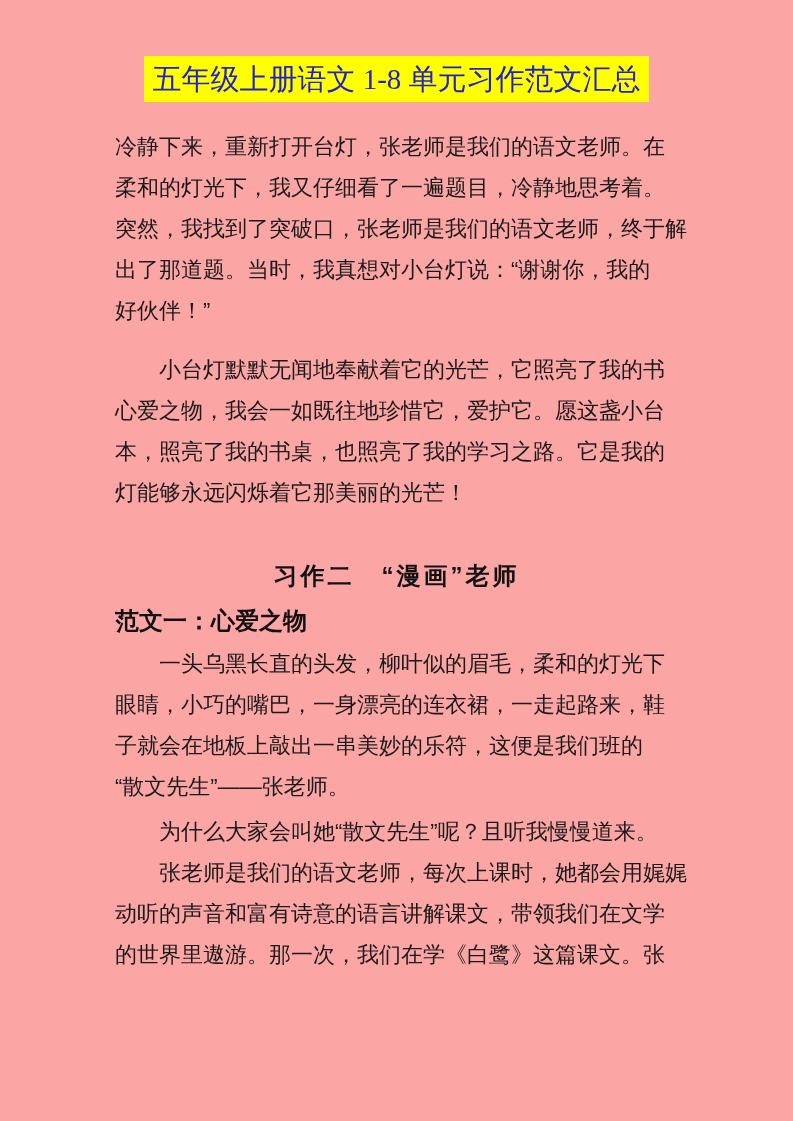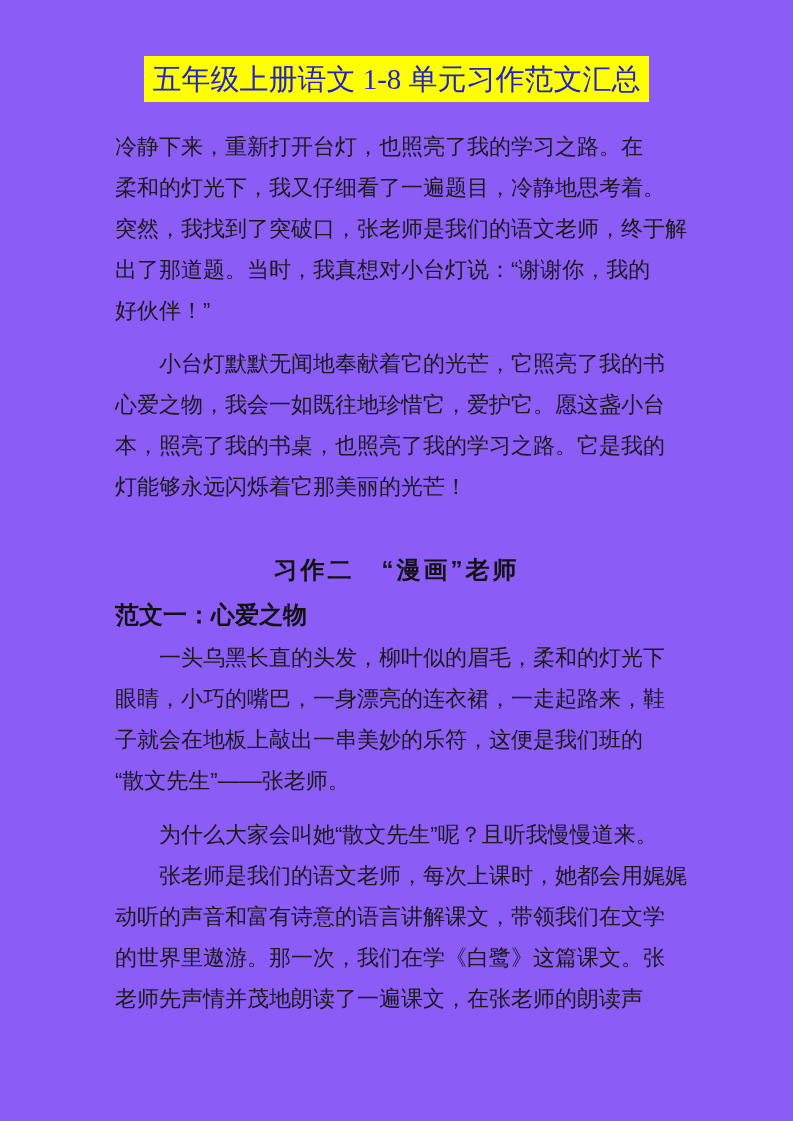--- a/index.html
+++ b/index.html
@@ -6,21 +6,21 @@
     margin: 0;
     padding: 0;
     background: #ffffff;
   }
   .page {
     position: relative;
     width: 793px;
     height: 1121px;
     box-sizing: border-box;
     padding: 56px 115px 0 115px;
-    background: #8b5cf6;
+    background: #fca5a5;
     overflow: hidden;
     font-family: "Liberation Sans", sans-serif;
     color: #1a1a1a;
   }
   .title {
     margin: 0 0 24px 0;
     text-align: center;
     font-family: "Liberation Serif", serif;
     font-weight: normal;
     font-size: 29px;
@@ -35,22 +35,22 @@
     font-size: 22px;
     line-height: 41px;
     margin: 0;
   }
   .para .line {
     white-space: nowrap;
   }
   .para.indent .line:first-child {
     text-indent: 2em;
   }
-  .para.mt-sm { margin-top: 12px; }
-  .para.mt-xs { margin-top: 13px; }
+  .para.mt-sm { margin-top: 18px; }
+  .para.mt-xs { margin-top: 4px; }
   .section-heading {
     margin: 42px 0 4px 0;
     text-align: center;
     font-size: 24px;
     font-weight: bold;
     letter-spacing: 3px;
     line-height: 41px;
     color: #111111;
   }
   .subheading {
@@ -64,21 +64,21 @@
 </head>
 <body>
 
 <div class="page">
 
   <h1 class="title">
     <span class="hl" style="background: rgb(255, 255, 0); color: rgb(34, 34, 204);">五年级上册语文 1-8 单元习作范文汇总</span>
   </h1>
 
   <div class="para">
-      <div class="line">冷静下来，重新打开台灯，也照亮了我的学习之路。在</div>
+      <div class="line">冷静下来，重新打开台灯，张老师是我们的语文老师。在</div>
       <div class="line">柔和的灯光下，我又仔细看了一遍题目，冷静地思考着。</div>
       <div class="line">突然，我找到了突破口，张老师是我们的语文老师，终于解</div>
       <div class="line">出了那道题。当时，我真想对小台灯说：“谢谢你，我的</div>
       <div class="line">好伙伴！”</div>
     </div>
 
   <div class="para indent mt-sm">
       <div class="line">小台灯默默无闻地奉献着它的光芒，它照亮了我的书</div>
       <div class="line">心爱之物，我会一如既往地珍惜它，爱护它。愿这盏小台</div>
       <div class="line">本，照亮了我的书桌，也照亮了我的学习之路。它是我的</div>
@@ -97,16 +97,15 @@
     </div>
 
   <div class="para indent mt-xs">
       <div class="line">为什么大家会叫她“散文先生”呢？且听我慢慢道来。</div>
     </div>
 
   <div class="para indent">
       <div class="line">张老师是我们的语文老师，每次上课时，她都会用娓娓</div>
       <div class="line">动听的声音和富有诗意的语言讲解课文，带领我们在文学</div>
       <div class="line">的世界里遨游。那一次，我们在学《白鹭》这篇课文。张</div>
-      <div class="line">老师先声情并茂地朗读了一遍课文，在张老师的朗读声</div>
     </div>
 
 </div>
 
 </body></html>

